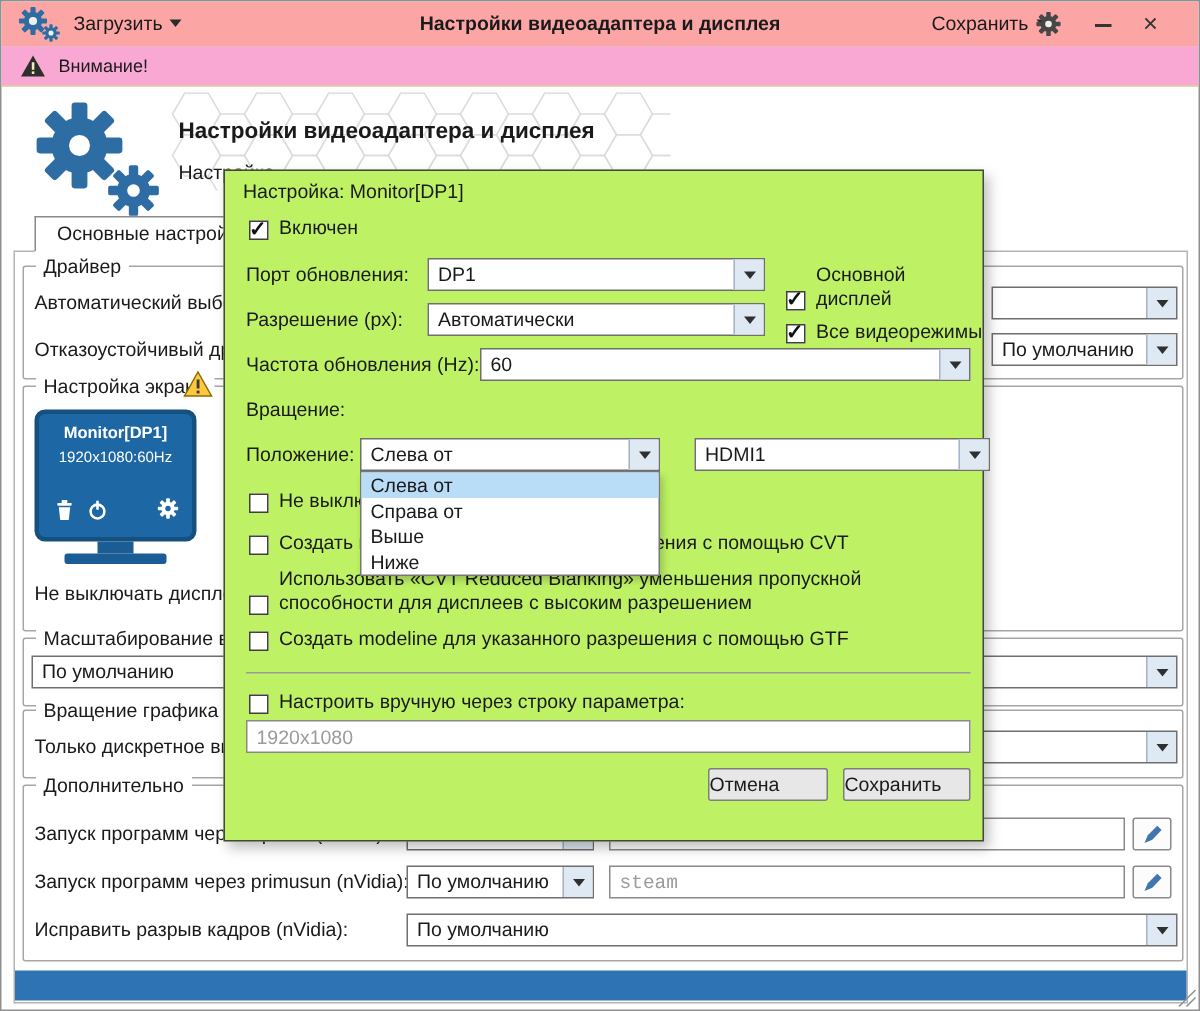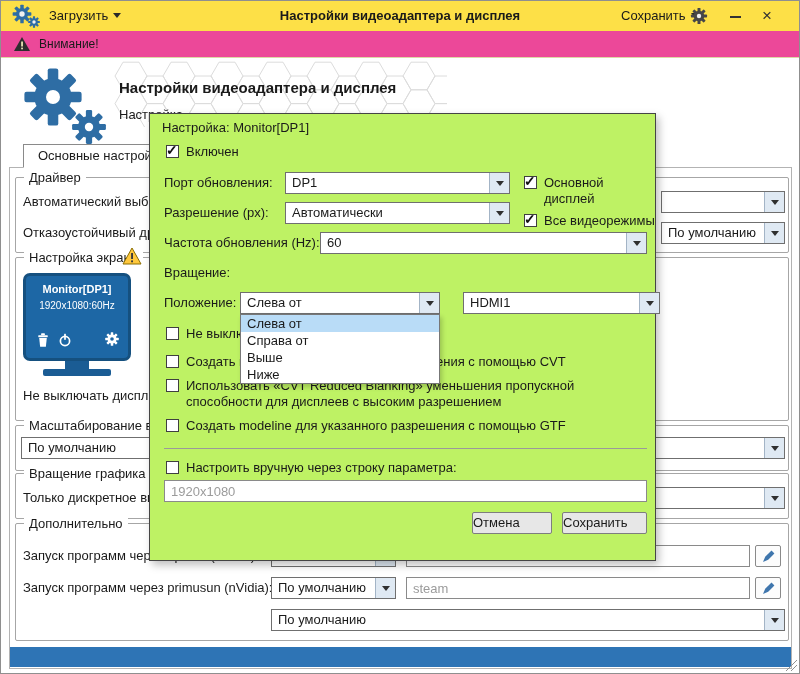--- a/index.html
+++ b/index.html
@@ -1,29 +1,29 @@
 <!DOCTYPE html>
 <html><head>
 <meta charset="utf-8">
 <style>
   html,body{margin:0;padding:0;background:#fff}
   .window{position:relative;width:800px;height:674px;background:#fff;border:1px solid #8f8f8f;
           box-sizing:border-box;font-family:"Liberation Sans",sans-serif;color:#1a1a1a;overflow:hidden}
   .abs{position:absolute}
   
-  .titlebar{position:absolute;left:0;top:0;width:100%;height:30px;background:#fde047;border-bottom:1px solid #dadada}
+  .titlebar{position:absolute;left:0;top:0;width:100%;height:30px;background:#fca5a5;border-bottom:1px solid #dadada}
   .tb-btn{position:absolute;top:0;height:30px;line-height:30px;font-size:13px;cursor:default;white-space:nowrap}
   .tb-title{position:absolute;left:0;top:0;width:100%;height:30px;line-height:30px;text-align:center;
             font-size:13px;font-weight:bold;pointer-events:none}
   .caret{display:inline-block;width:0;height:0;border:4px solid transparent;border-top:5px solid #2a2a2a;
          margin-left:5px;transform:translateY(2px)}
   .winctl{position:absolute;top:0;height:30px;width:28px;text-align:center;line-height:29px;font-size:17px;color:#333}
   .minbar{display:inline-block;width:11px;height:2px;background:#333;vertical-align:middle}
   
-  .banner{position:absolute;left:0;top:30px;width:100%;height:26px;background:#ec4899;border-bottom:1px solid #ddd8a6}
+  .banner{position:absolute;left:0;top:30px;width:100%;height:26px;background:#f9a8d4;border-bottom:1px solid #ddd8a6}
   .banner-text{position:absolute;left:38px;top:0;height:26px;line-height:26px;font-size:12px}
   
   .h1{position:absolute;left:118px;top:78px;font-size:15px;font-weight:bold;z-index:1}
   .sub{position:absolute;left:118px;top:106px;font-size:13px;z-index:1}
   .hexes{position:absolute;left:110px;top:60px;z-index:0}
   .logo{position:absolute;left:18px;top:64px;z-index:1}
   
   .tab{position:absolute;left:22px;top:143px;height:24px;line-height:22px;padding:0 14px;background:#fff;
        border:1px solid #8a8a8a;border-bottom:1px solid #fff;font-size:13px;box-sizing:border-box;z-index:3}
   .pane{position:absolute;left:8px;top:166px;width:783px;height:502px;border:1px solid #b3b3b3;box-sizing:border-box;z-index:1}
@@ -34,21 +34,21 @@
   
   .combo{position:absolute;height:22px;background:#fff;border:1px solid #6f6f6f;box-sizing:border-box;display:flex}
   .combo .val{flex:1;font-size:13px;line-height:20px;padding:0 6px;white-space:nowrap;overflow:hidden}
   .combo .btn{width:19px;background:#dfe9f3;border-left:1px solid #a3b4c6;display:flex;align-items:center;justify-content:center}
   .arr{width:0;height:0;border:4px solid transparent;border-top:5px solid #2f2f2f;transform:translateY(2px)}
   .tinput{position:absolute;height:22px;box-sizing:border-box;border:1px solid #8a8a8a;
           font-family:"Liberation Sans",sans-serif;font-size:13px;padding:0 6px;background:#fff;color:#1a1a1a}
   .tinput::placeholder{color:#9b9b9b}
   .editbtn{position:absolute;width:26px;height:22px;box-sizing:border-box;border:1px solid #8a8a8a;border-radius:2px;
            background:#fcfcfc;display:flex;align-items:center;justify-content:center}
-  .check{position:absolute;display:flex;align-items:flex-start;font-size:13px;line-height:16px}
+  .check{position:absolute;display:flex;align-items:flex-end;font-size:13px;line-height:16px}
   .box{width:13px;height:13px;border:1px solid #3f3f3f;background:#fff;margin-right:7px;position:relative;
        flex:0 0 13px;margin-top:1px;box-sizing:border-box}
   .box.checked::after{content:"✓";position:absolute;left:-1px;top:-4px;font-size:14px;font-weight:bold;color:#111}
   .pbtn{position:absolute;height:22px;box-sizing:border-box;border:1px solid #7e7e7e;border-radius:2px;background:#e7e7e7;
         font-size:13px;line-height:20px;text-align:left}
   
   .mon{position:absolute;left:22px;top:272px;width:108px;height:88px;background:#1d67a5;border:3px solid #15507f;
        border-radius:7px;box-sizing:border-box;z-index:2}
   .mon-name{position:absolute;left:0;top:7px;width:100%;text-align:center;color:#fff;font-size:11px;font-weight:bold}
   .mon-mode{position:absolute;left:0;top:24px;width:100%;text-align:center;color:#fff;font-size:10px}
@@ -250,26 +250,27 @@
       <path d="M1 12 L3.2 6.8 L9.5 0.5 L12.4 3.4 L6.2 9.8 Z" fill="#3f76ad"></path>
     </svg>
   </div>
   <div class="lbl" style="left:22px;top:576px">Запуск программ через primusun (nVidia):</div>
   <div class="combo" style="left:270px;top:576px;width:125px">
     <span class="val">По умолчанию</span>
     <span class="btn">
         <span class="arr"></span>
       </span>
   </div>
-  <input class="tinput" style="left: 405px; top: 576px; width: 344px;" placeholder="steam">
+  <input class="tinput" style="left: 405px; top: 576px; width: 344px; font-family: Liberation Mono, monospace;" placeholder="steam">
   <div class="editbtn" style="left:754px;top:576px">
     <svg width="13" height="13" viewBox="0 0 13 13" xmlns="http://www.w3.org/2000/svg">
       <path d="M1 12 L3.2 6.8 L9.5 0.5 L12.4 3.4 L6.2 9.8 Z" fill="#3f76ad"></path>
     </svg>
   </div>
+  <div class="lbl" style="left:22px;top:608px">Исправить разрыв кадров (nVidia):</div>
   <div class="combo" style="left:270px;top:608px;width:514px">
     <span class="val">По умолчанию</span>
     <span class="btn">
         <span class="arr"></span>
       </span>
   </div>
 
   <div class="bluebar"></div>
   <svg class="grip" width="13" height="13" viewBox="0 0 13 13" xmlns="http://www.w3.org/2000/svg">
     <path d="M12 1 L1 12 M12 6 L6 12" stroke="#8f8f8f" stroke-width="1" fill="none"></path>

